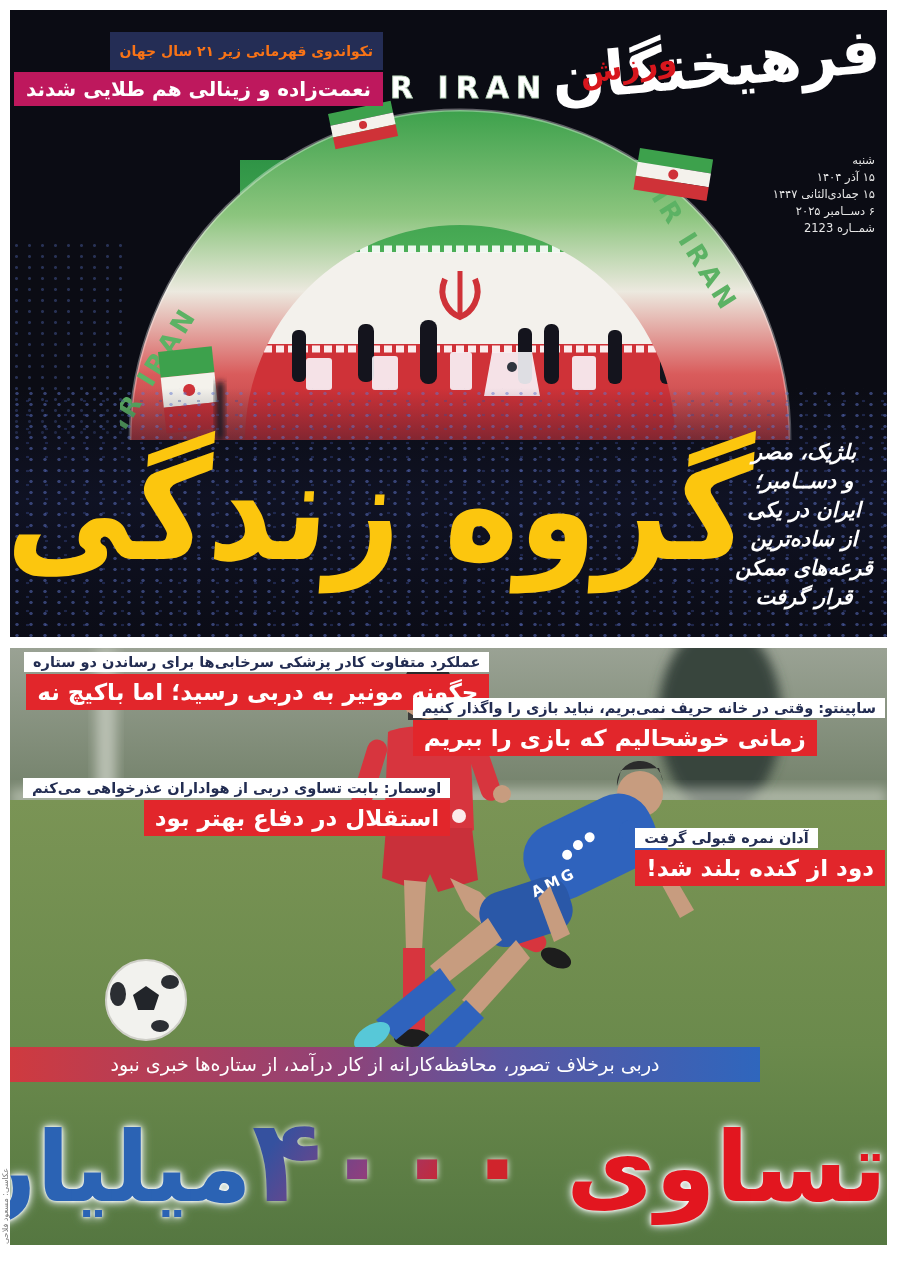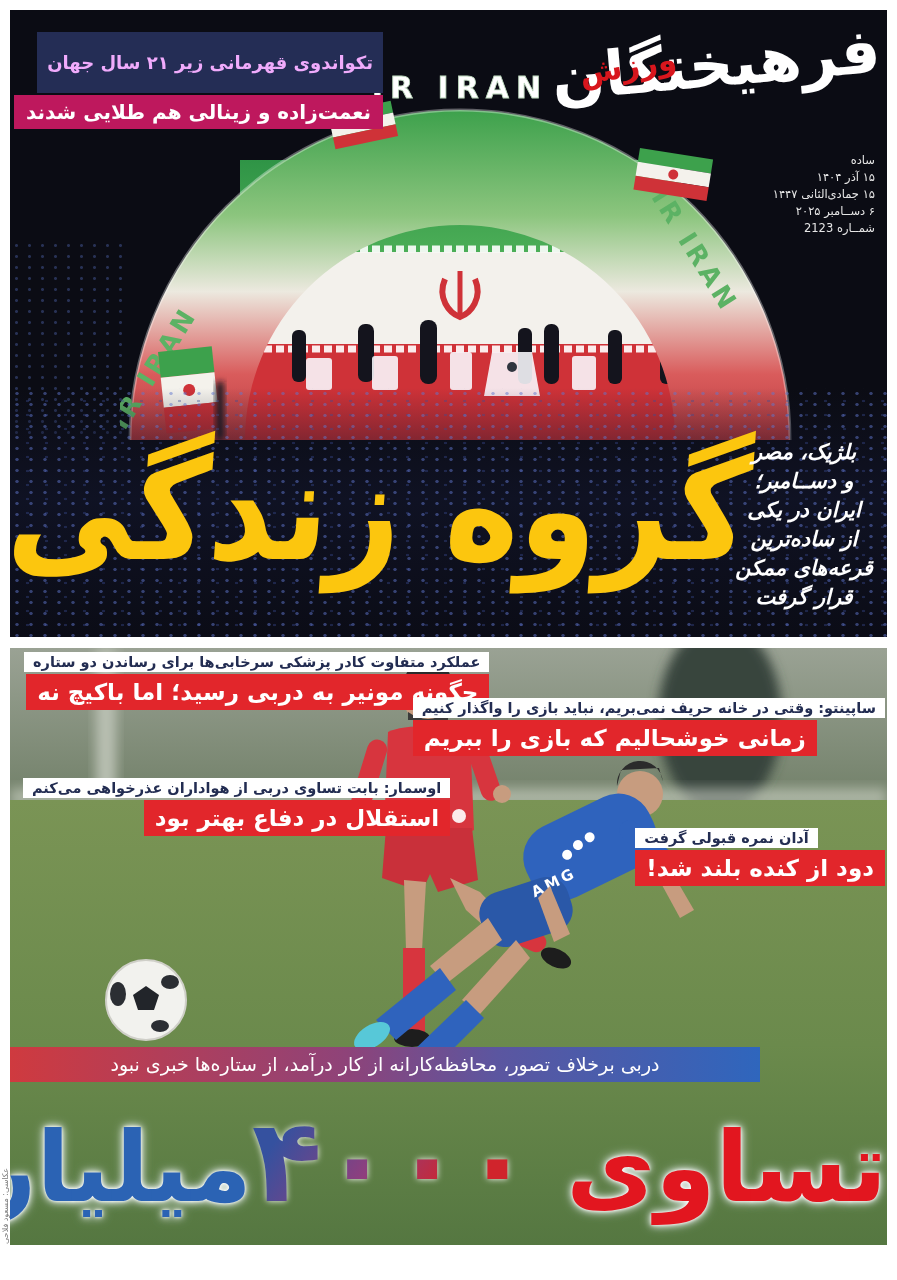--- a/index.html
+++ b/index.html
@@ -16,21 +16,21 @@
   .crowd-left{position:absolute;left:0;top:230px;width:120px;height:200px;
     background-image:radial-gradient(rgba(90,115,200,.45) 1.2px, transparent 2px);
     background-size:13px 11px;opacity:.8;}
   .stage-svg{position:absolute;left:110px;top:42px;width:680px;height:388px;}
   .masthead{position:absolute;right:2px;top:6px;width:300px;height:140px;}
   .masthead-title{position:absolute;right:4px;top:18px;font-size:62px;font-weight:bold;color:#fff;
     transform:rotate(-5deg);letter-spacing:-2px;line-height:1;}
   .masthead-badge{position:absolute;right:208px;top:32px;font-size:31px;font-weight:bold;color:#d8161d;
     transform:rotate(-9deg);}
   .banner{position:absolute;left:4px;top:22px;display:flex;flex-direction:column;align-items:flex-start;z-index:5;}
-  .banner-kicker{background:#242d55;color:#f0abfc;font-size:18px;font-weight:bold;padding:20px 10px;}
+  .banner-kicker{background:#242d55;color:#f97316;font-size:14px;font-weight:bold;padding:11px 10px;}
   .banner-headline{background:#be185d;color:#fff;font-size:20px;font-weight:bold;padding:5px 12px;margin-top:2px;}
   .dateline{position:absolute;right:12px;top:142px;text-align:right;color:#e6e6e6;font-size:11.5px;line-height:17px;z-index:4;}
   .lead-headline{position:absolute;left:90px;top:396px;width:650px;height:220px;z-index:6;
     color:#fcc60e;font-size:126px;font-weight:bold;text-align:center;line-height:210px;
     transform:skew(-4deg) scaleY(1.12);letter-spacing:-3px;white-space:nowrap;}
   .lead-deck{position:absolute;left:6px;top:428px;width:158px;z-index:6;color:#fff;font-size:21px;
     font-weight:bold;text-align:center;line-height:29px;direction:rtl;right:auto;font-style:italic;}
   .lead-deck{left:auto;right:4px;}
   
   .photo-section{position:absolute;left:10px;top:648px;width:877px;height:597px;overflow:hidden;}
@@ -153,21 +153,21 @@
       <div class="masthead-title">فرهیختگان</div>
       <div class="masthead-badge">ورزش</div>
     </div>
 
     <div class="banner">
       <div class="banner-kicker">تکواندوی قهرمانی زیر ۲۱ سال جهان</div>
       <div class="banner-headline">نعمت‌زاده و زینالی هم طلایی شدند</div>
     </div>
 
     <div class="dateline">
-      <div>ساده</div>
+      <div>شنبه</div>
       <div>۱۵ آذر ۱۴۰۴</div>
       <div>۱۵ جمادی‌الثانی ۱۴۴۷</div>
       <div>۶ دســامبر ۲۰۲۵</div>
       <div>شمــاره 2123</div>
     </div>
 
     <div class="lead-headline">گروه زندگی</div>
     <div class="lead-deck">
       <div>بلژیک، مصر</div>
       <div>و دســامبر؛</div>

